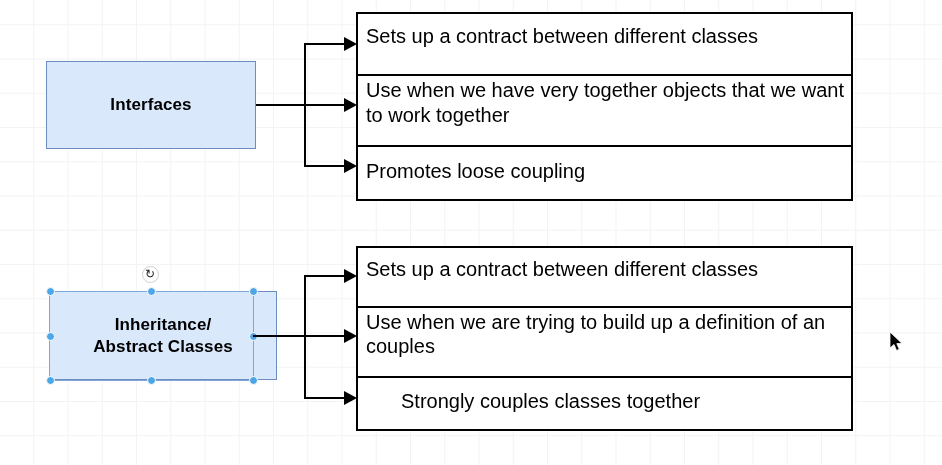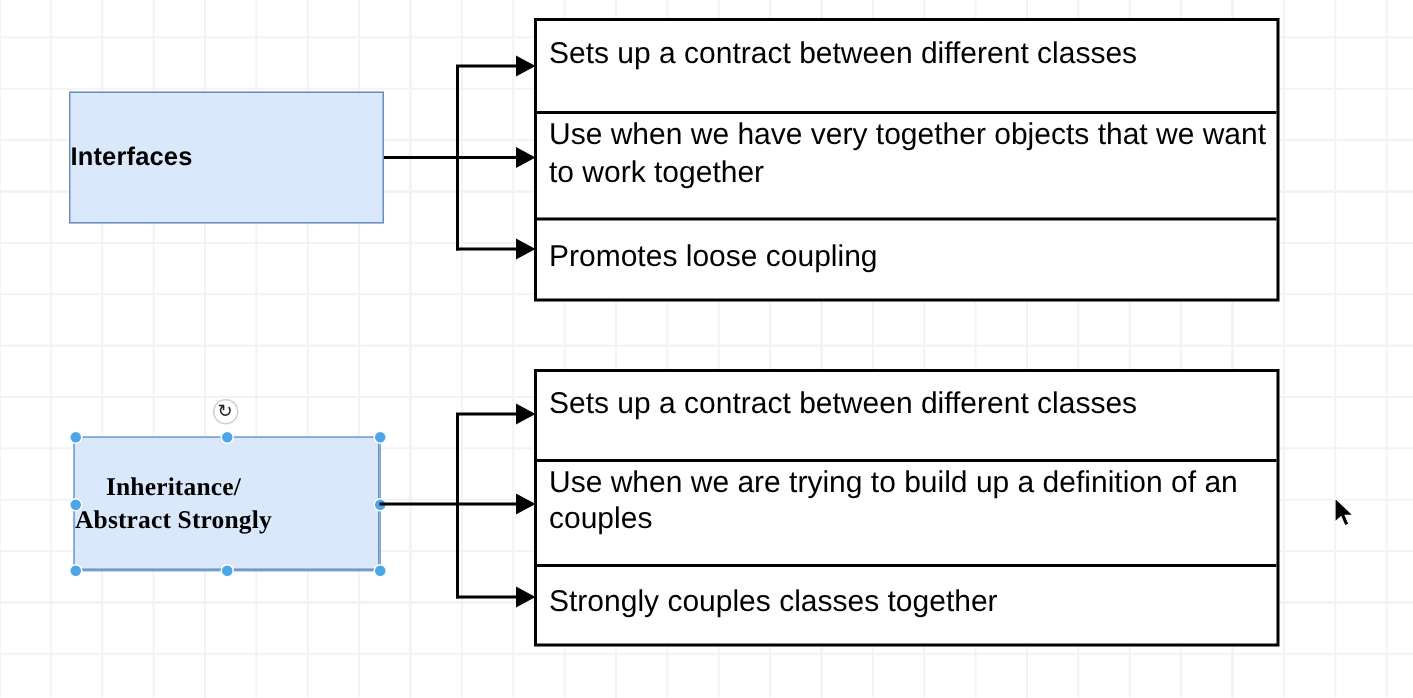--- a/index.html
+++ b/index.html
@@ -33,42 +33,41 @@
   }
 
   
   .shape-box {
     position: absolute;
     box-sizing: border-box;
     background: #dae8fc;
     border: 1px solid #6c8ebf;
     display: flex;
     align-items: center;
-    justify-content: flex-start;
+    justify-content: center;
     text-align: center;
     font-weight: bold;
     font-size: 17px;
     color: #000000;
     line-height: 1.25;
     letter-spacing: 0.1px;
   }
 
   #shape-interfaces {
     left: 46px;
     top: 61px;
     width: 210px;
     height: 88px;
   }
 
   #shape-inheritance {
     left: 49px;
     top: 291px;
-    width: 204px;
+    width: 228px;
     height: 89px;
-    font-family: Liberation Serif, serif;
   }
 
   
   .sel-edge {
     position: absolute;
     background: #7ea6d9;
   }
   .sel-edge.h { height: 1px; }
   .sel-edge.v { width: 1px; }
 
@@ -168,21 +167,21 @@
 
   <div class="list-table" id="list-interfaces" style="left:356px; top:12px; width:497px; height:189px;">
     <div class="list-row" style="height:62px;">Sets up a contract between different classes</div>
     <div class="list-row" style="height:71px;">Use when we have very together objects that we want to work together</div>
     <div class="list-row" style="height:64px;">Promotes loose coupling</div>
   </div>
 
   <div class="shape-box" id="shape-inheritance">
     <span>
       <span>Inheritance/</span><br>
-      <span>Abstract Strongly</span>
+      <span>Abstract Classes</span>
     </span>
   </div>
 
   <div class="sel-edge h" style="left:49px; top:291px; width:205px;"></div>
   <div class="sel-edge h" style="left:49px; top:380px; width:205px;"></div>
   <div class="sel-edge v" style="left:49px; top:291px; height:89px;"></div>
   <div class="sel-edge v" style="left:253px; top:291px; height:89px;"></div>
 
   <div class="handle" style="left:50px;  top:291px;"></div>
   <div class="handle" style="left:151px; top:291px;"></div>
@@ -205,20 +204,20 @@
 
   <div class="conn h" style="left:304px; top:335px; width:44px;"></div>
   <div class="arrow-head" style="left:344px; top:336px;"></div>
 
   <div class="conn h" style="left:304px; top:397px; width:44px;"></div>
   <div class="arrow-head" style="left:344px; top:398px;"></div>
 
   <div class="list-table" id="list-inheritance" style="left:356px; top:246px; width:497px; height:185px;">
     <div class="list-row" style="height:60px;">Sets up a contract between different classes</div>
     <div class="list-row" style="height:70px;">Use when we are trying to build up a definition of an couples</div>
-    <div class="list-row" style="height:63px;">Strongly couples classes together</div>
+    <div class="list-row" style="height:63px;margin-left:35px;">Strongly couples classes together</div>
   </div>
 
   <svg id="mouse-cursor" viewBox="0 0 14 20" style="left: 890px; top: 332px;">
     <polygon points="0,0 0,16 4,12.5 6.6,18.5 9.3,17.3 6.8,11.6 12,11.4" fill="#000000" stroke="#ffffff" stroke-width="0.8"></polygon>
   </svg>
 
 </div>
 
 </body></html>

